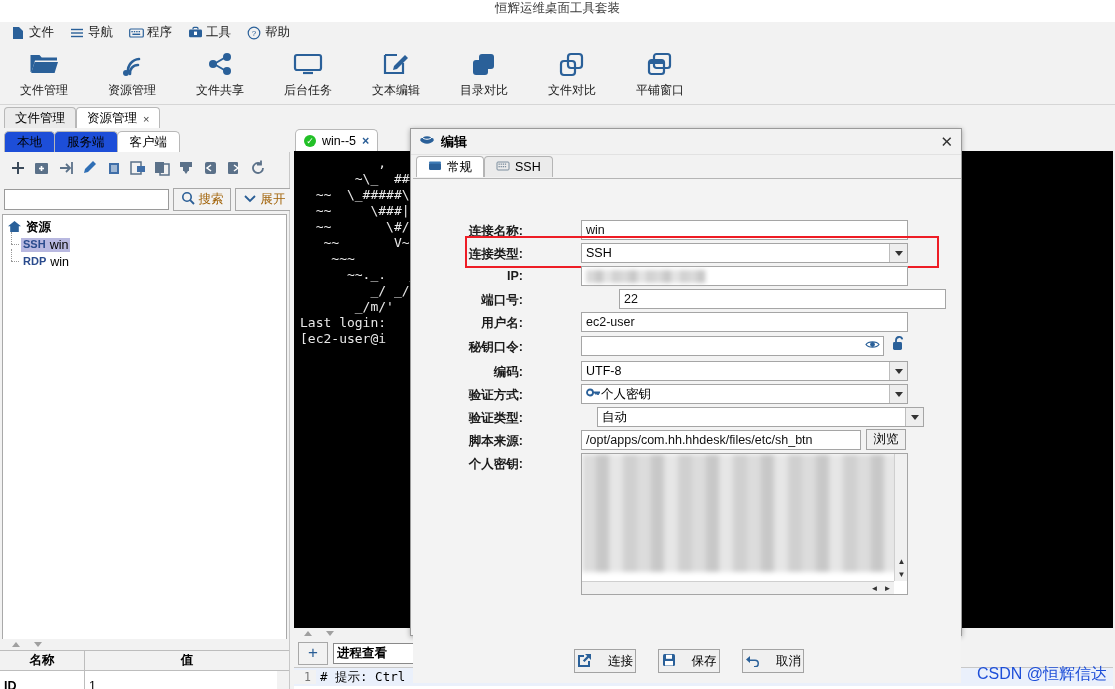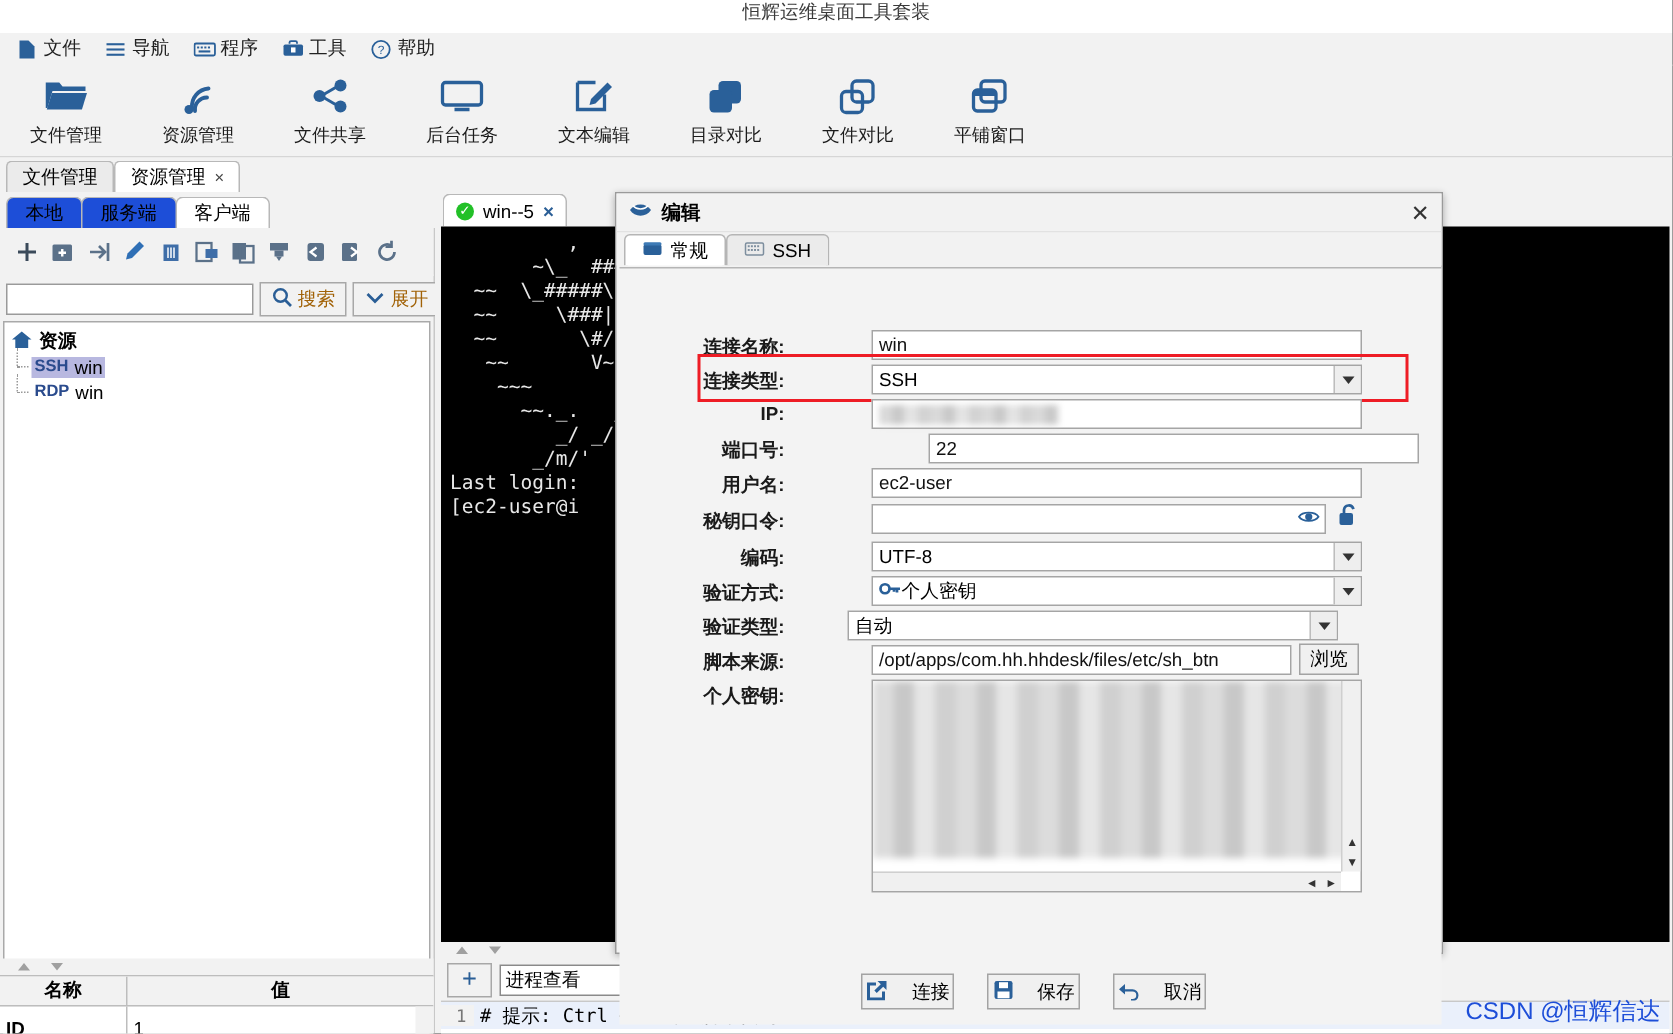--- a/index.html
+++ b/index.html
@@ -159,21 +159,21 @@
     position:absolute; left:4px; top:511px; width:819px; height:28px;
     display:flex; align-items:center; gap:5px; padding-left:4px; background:#f2f2f2;
   }
   .bb{
     height:23px; border:1px solid #a8a8a8; background:#f2f2f2;
     display:flex; align-items:center; justify-content:center; gap:5px; padding:0 8px; font-size:12.5px;
   }
   .bb.plus{ width:30px; font-size:17px; color:#2a5e96; }
   .bb.icoonly{ width:30px; }
   .bbinput{ width:104px; height:21px; border:1px solid #8a8a8a; background:#fff; font-size:12.5px; padding:0 3px;
-            font-family:"Liberation Sans",sans-serif;}
+            font-family:"Liberation Sans",sans-serif;font-weight:bold;}
   .chk{ width:13px;height:13px;border-radius:50%;background:#2a6099;color:#fff;font-size:9px;display:flex;align-items:center;justify-content:center;}
   .codearea{
     position:absolute; left:4px; top:539px; width:819px; height:150px; background:#fff; border-top:1px solid #c8c8c8;
     font-family:"DejaVu Sans Mono","Liberation Mono",monospace; font-size:12.5px;
   }
   .codeline{ display:flex; height:18px; align-items:center; background:#eaf0fb;}
   .gutter{ width:22px; text-align:right; padding-right:5px; color:#777; font-size:11.5px; background:#f2f2f2;}
 
   .watermark{
     position:absolute; right:8px; bottom:4px; font-size:16px; color:#1d4ed8;
@@ -715,21 +715,21 @@
               <circle cx="4" cy="6.5" r="3" fill="none" stroke="#2a6099" stroke-width="1.8"></circle>
               <path d="M7 6.5h7M12 6.5v2.5M10 6.5v2" stroke="#2a6099" stroke-width="1.8" fill="none"></path>
             </svg></span>
         <span>个人密钥</span>
         <span class="arrow">
             <span class="caret"></span>
           </span>
       </div>
 
       <div class="flabel" style="left:0; top:231px;">验证类型:</div>
-      <div class="fcombo" style="position:absolute; left:152px; top:228px; width:327px;">
+      <div class="fcombo" style="position:absolute; left:184px; top:228px; width:327px;">
         <span>自动</span>
         <span class="arrow">
             <span class="caret"></span>
           </span>
       </div>
 
       <div class="flabel" style="left:0; top:254px;">脚本来源:</div>
       <div class="finput" style="position:absolute; left:168px; top:251px; width:280px;">
         <span>/opt/apps/com.hh.hhdesk/files/etc/sh_btn</span>
       </div>

